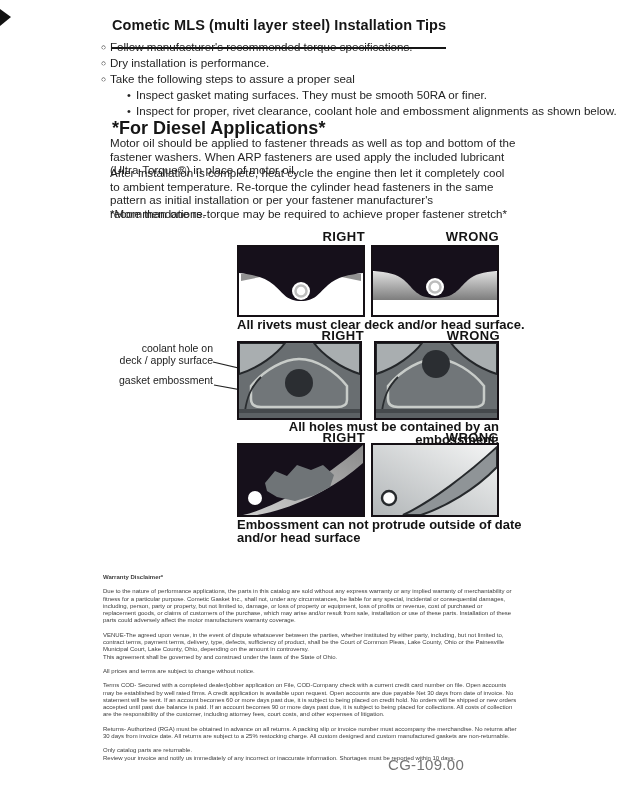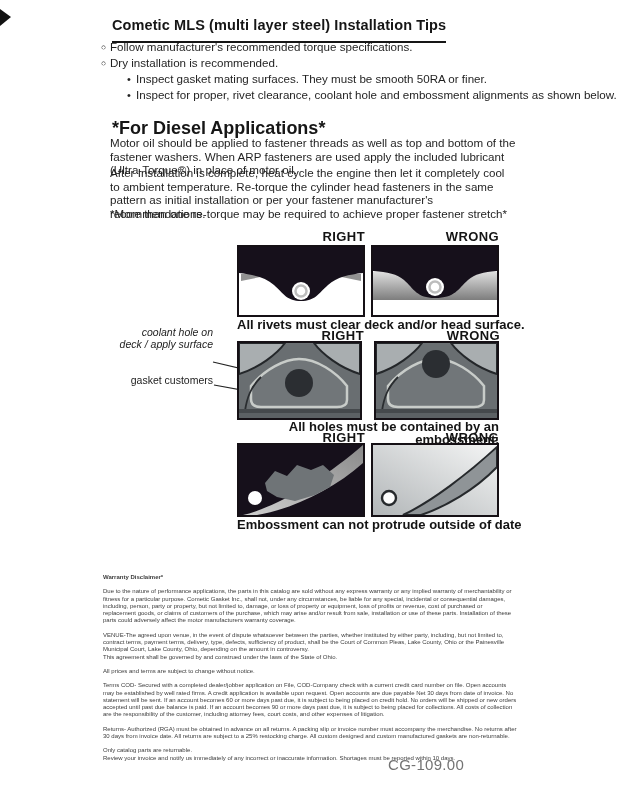--- a/index.html
+++ b/index.html
@@ -9,21 +9,21 @@
   }
   .abs{position:absolute;}
 
   
   .corner-wedge{left:0;top:9px;width:0;height:0;
     border-top:8px solid transparent;border-bottom:9px solid transparent;
     border-left:11px solid #121212;}
 
   
   .title{left:112px;top:17px;font-size:14.5px;font-weight:bold;color:#161616;
-    border-bottom:2px solid #161616;padding-bottom:8px;letter-spacing:.1px;}
+    border-bottom:2px solid #161616;padding-bottom:14px;letter-spacing:.1px;}
 
   
   .tips{left:101px;top:39px;width:440px;font-size:11.6px;line-height:15px;}
   .tip{white-space:nowrap;}
   .tip .marker{display:inline-block;width:9px;font-size:8.5px;vertical-align:1px;color:#222;}
   .tip.sub{padding-left:26px;}
   .tip.sub .marker{font-size:11px;vertical-align:0;}
 
   
   .diesel-heading{left:112px;top:118px;font-size:18px;font-weight:bold;color:#161616;}
@@ -58,21 +58,24 @@
 
   <div class="abs corner-wedge"></div>
 
   <div class="abs title">Cometic MLS (multi layer steel) Installation Tips</div>
 
   <div class="abs tips">
     <div class="tip">
       <span class="marker">○</span><span>Follow manufacturer's recommended torque specifications.</span>
     </div>
     <div class="tip">
-      <span class="marker">○</span><span>Dry installation is recommended.</span>
+      <span class="marker">○</span><span>Dry installation is performance.</span>
+    </div>
+    <div class="tip">
+      <span class="marker">○</span><span>Take the following steps to assure a proper seal</span>
     </div>
     <div class="tip sub">
       <span class="marker">•</span><span>Inspect gasket mating surfaces.  They must be smooth 50RA or finer.</span>
     </div>
     <div class="tip sub">
       <span class="marker">•</span><span>Inspect for proper, rivet clearance, coolant hole and embossment alignments as shown below.</span>
     </div>
   </div>
 
   <div class="abs diesel-heading">*For Diesel Applications*</div>
@@ -107,26 +110,26 @@
       <path d="M0,0 H124 V24 C110,25 102,27 95,33 C85,42 82,51 62,51 C44,51 41,42 31,33 C24,27 15,25 0,24 Z" fill="#16101b"></path>
       <circle cx="62" cy="40" r="9" fill="#ffffff"></circle>
       <circle cx="62" cy="40" r="5.5" fill="none" stroke="#bdbdbd" stroke-width="2.5"></circle>
     </svg>
   </div>
   <div class="abs caption" style="left:237px;top:319px;">All rivets must clear deck and/or head surface.</div>
 
   <div class="abs rw-label" style="left:236px;top:328px;">RIGHT</div>
   <div class="abs rw-label" style="left:372px;top:328px;">WRONG</div>
 
-  <div class="abs ann" style="left:107px;top:327px;width:106px;font-style:italic;">
+  <div class="abs ann" style="left:107px;top:343px;width:106px;">
     <span>coolant hole on</span>
     <span>deck / apply surface</span>
   </div>
   <div class="abs ann" style="left:95px;top:375px;width:118px;">
-    <span>gasket customers</span>
+    <span>gasket embossment</span>
   </div>
 
   <svg class="abs" style="left:107px;top:340px;" width="200" height="62" viewBox="0 0 200 62">
     <line x1="106" y1="22" x2="190" y2="42" stroke="#222" stroke-width="1.2"></line>
     <line x1="107" y1="45" x2="156" y2="54" stroke="#222" stroke-width="1.2"></line>
   </svg>
 
   <div class="abs dbox" style="left:237px;top:341px;width:125px;height:79px;border-width:2.5px;">
     <svg viewBox="0 0 121 75" preserveAspectRatio="none">
       <rect width="121" height="75" fill="#696e71"></rect>
@@ -178,20 +181,21 @@
             <stop offset="1" stop-color="#f4f5f5"></stop>
         </linearGradient>
       </defs>
       <rect width="124" height="70" fill="url(#wrongBg)"></rect>
       <path d="M30,70 C58,57 96,28 124,2 L124,22 C102,45 72,62 48,70 Z" fill="#8f9497" stroke="#26292c" stroke-width="2"></path>
       <circle cx="16" cy="53" r="7" fill="#fdfdfd" stroke="#26292c" stroke-width="2.4"></circle>
     </svg>
   </div>
   <div class="abs caption" style="left:237px;top:519px;">
     <span style="display:block;">Embossment can not protrude outside of date</span>
+    <span style="display:block;">and/or head surface</span>
   </div>
 
   <div class="abs legal">
     <p class="lh">Warranty Disclaimer*</p>
     <p class="gap">Due to the nature of performance applications, the parts in this catalog are sold without any express warranty or any implied warranty of merchantability or fitness for a particular purpose.  Cometic Gasket Inc., shall not, under any circumstances, be liable for any special, incidental or consequential damages, including, person, party or property, but not limited to, damage, or loss of property or equipment, loss of profits or revenue, cost of purchased or replacement goods, or claims of customers of the purchase, which may arise and/or result from sale, installation or use of these parts.  Installation of these parts could adversely affect the motor manufacturers warranty coverage.</p>
     <p>VENUE-The agreed upon venue, in the event of dispute whatsoever between the parties, whether instituted by either party, including, but not limited to, contract terms, payment terms, delivery, type, defects, sufficiency of product, shall be the Court of Common Pleas, Lake County, Ohio or the Painesville Municipal Court, Lake County, Ohio, depending on the amount in controversy.</p>
     <p class="gap">This agreement shall be governed by and construed under the laws of the State of Ohio.</p>
     <p class="gap">All prices and terms are subject to change without notice.</p>
     <p class="gap">Terms COD- Secured with a completed dealer/jobber application on File, COD-Company check with a current credit card number on file.  Open accounts may be established by well rated firms.  A credit application is available upon request.  Open accounts are due payable Net 30 days from date of invoice.  No statement will be sent.  If an account becomes 60 or more days past due, it is subject to being placed on credit hold.  No orders will be shipped or new orders accepted until past due balance is paid.  If an account becomes 90 or more days past due, it is subject to being placed for collections.  All costs of collection are the responsibility of the customer, including attorney fees, court costs, and other expenses of litigation.</p>
     <p class="gap">Returns- Authorized (RGA) must be obtained in advance on all returns.  A packing slip or invoice number must accompany the merchandise.  No returns after 30 days from invoice date.  All returns are subject to a 25% restocking charge.  All custom designed and custom manufactured gaskets are non-returnable.</p>

